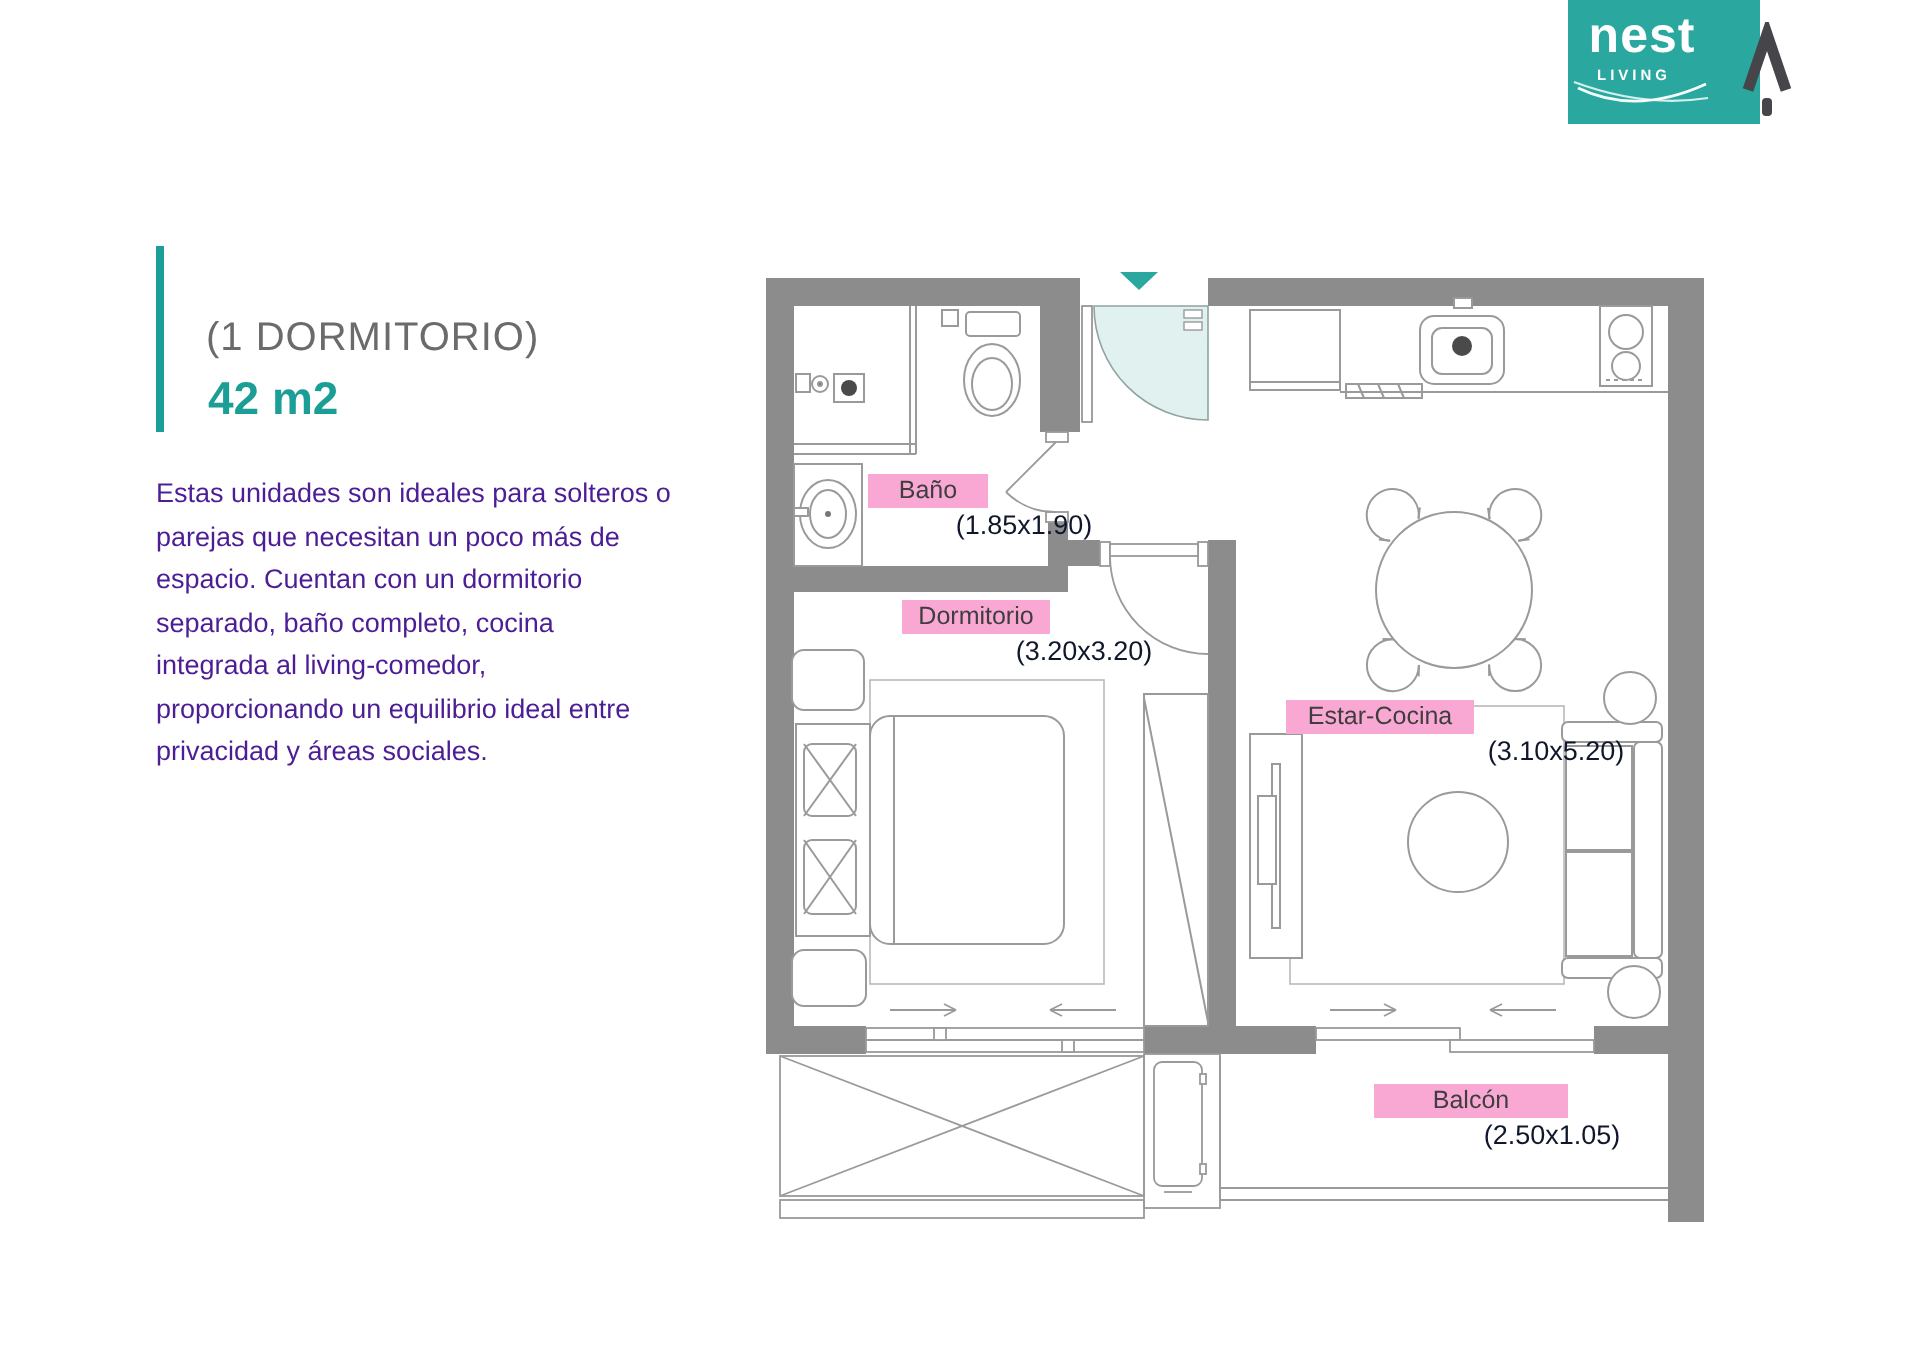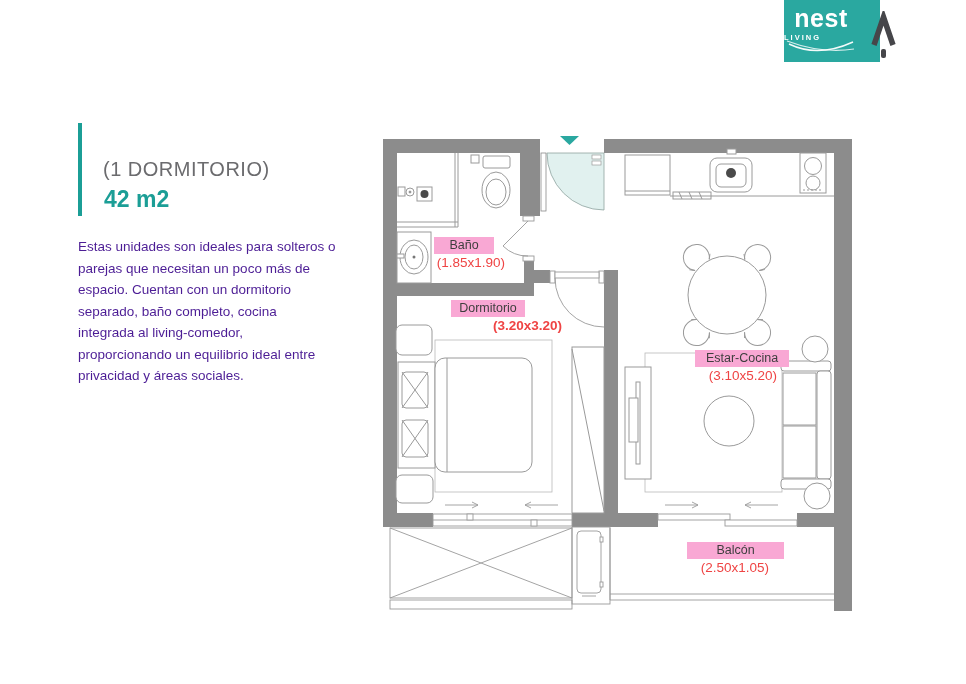--- a/index.html
+++ b/index.html
@@ -3,40 +3,40 @@
 <meta charset="utf-8">
 <style>
   html,body{margin:0;padding:0;background:#ffffff;}
   body{width:966px;height:684px;overflow:hidden;font-family:"Liberation Sans",sans-serif;}
   .page{position:relative;width:966px;height:684px;background:#ffffff;}
 
   
   .logo-box{position:absolute;left:784px;top:0;width:96px;height:62px;background:#2AA8A0;}
   .logo-text{position:absolute;left:0;top:4px;width:74px;text-align:center;color:#ffffff;
              font-size:25px;font-weight:bold;letter-spacing:0.5px;}
-  .logo-sub{position:absolute;left:0;top:33px;width:66px;text-align:left;color:#ffffff;
+  .logo-sub{position:absolute;left:0;top:33px;width:66px;text-align:center;color:#ffffff;
             font-size:7.5px;letter-spacing:2px;font-weight:bold;}
   .logo-swoosh{position:absolute;left:0;top:40px;}
   .partner-mark{position:absolute;left:868px;top:11px;}
 
   
   .accent-bar{position:absolute;left:78px;top:123px;width:4px;height:93px;background:#1B9E96;}
   .unit-title{position:absolute;left:104px;top:124px;font-size:25px;font-weight:bold;
               color:#47474A;letter-spacing:0.5px;}
   .unit-subtitle{position:absolute;left:103px;top:158px;font-size:20px;color:#6B6B6E;
                  letter-spacing:0.5px;}
   .unit-area{position:absolute;left:104px;top:186px;font-size:23px;font-weight:bold;color:#1B9E96;}
   .unit-desc{position:absolute;left:78px;top:236px;width:258px;font-size:13.5px;
              line-height:21.5px;color:#4c1d95;}
 
   
   .plan{position:absolute;left:383px;top:130px;width:470px;height:482px;}
   .room-label{position:absolute;background:#f9a8d4;color:#3E3E3E;font-size:12.5px;
               height:17px;line-height:17px;text-align:center;}
-  .room-dims{position:absolute;color:#ef4444;font-size:13.5px;text-align:right;height:16px;line-height:16px;}
+  .room-dims{position:absolute;color:#0f172a;font-size:13.5px;text-align:center;height:16px;line-height:16px;margin-left:48px;}
 </style>
 </head>
 <body>
 
 <div class="page">
 
   <div class="logo-box">
     <div class="logo-text">nest</div>
     <div class="logo-sub">LIVING</div>
     <svg class="logo-swoosh" width="74" height="20" viewBox="0 0 74 20">
@@ -242,21 +242,21 @@
       <line x1="227" y1="398" x2="227" y2="470"></line>
       <line x1="227" y1="464" x2="451" y2="464"></line>
       <line x1="227" y1="470" x2="451" y2="470"></line>
     </g>
   </svg>
 
   <div class="room-label" style="left:434px;top:237px;width:60px;">Baño</div>
   <div class="room-dims" style="left:423px;top:255px;width:82px;">(1.85x1.90)</div>
 
   <div class="room-label" style="left:451px;top:300px;width:74px;">Dormitorio</div>
-  <div class="room-dims" style="left:476px;top:318px;width:86px;font-weight:bold;">(3.20x3.20)</div>
-
-  <div class="room-label" style="left:695px;top:350px;width:94px;">Estar-Cocina</div>
+  <div class="room-dims" style="left:451px;top:318px;width:86px;">(3.20x3.20)</div>
+
+  <div class="room-label" style="left:643px;top:350px;width:94px;">Estar-Cocina</div>
   <div class="room-dims" style="left:683px;top:368px;width:94px;">(3.10x5.20)</div>
 
   <div class="room-label" style="left:687px;top:542px;width:97px;">Balcón</div>
   <div class="room-dims" style="left:687px;top:560px;width:82px;">(2.50x1.05)</div>
 
 </div>
 
 </body></html>

